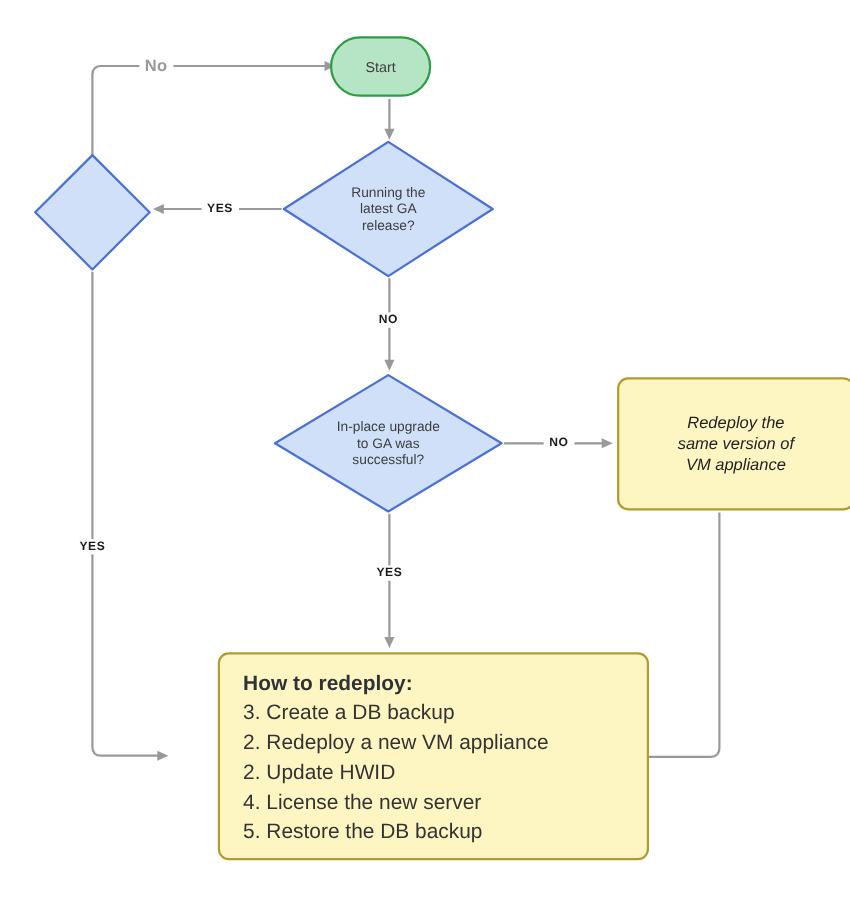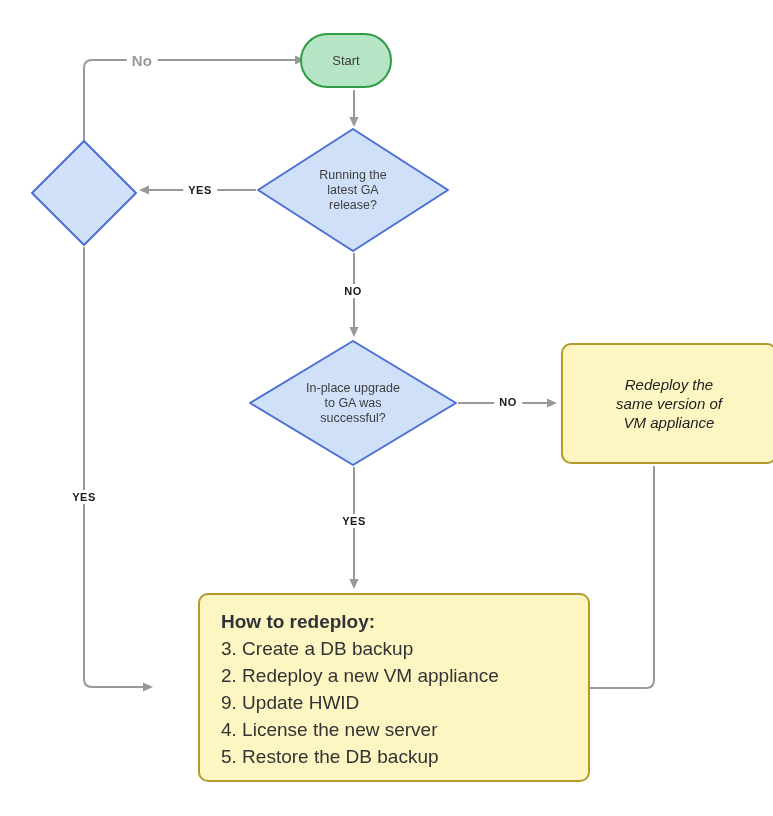--- a/index.html
+++ b/index.html
@@ -139,21 +139,21 @@
 successful?</div>
 
   <div class="note-box note-small">Redeploy the
 same version of
 VM appliance</div>
 
   <div class="note-box note-big">
     <div class="note-title">How to redeploy:</div>
     <div>3. Create a DB backup</div>
     <div>2. Redeploy a new VM appliance</div>
-    <div>9. Update HWID</div>
+    <div>2. Update HWID</div>
     <div>4. License the new server</div>
     <div>5. Restore the DB backup</div>
   </div>
 
   <div class="edge-label loop" style="left:142px; top:60px;">No</div>
   <div class="edge-label" style="left:200px; top:190px;">YES</div>
   <div class="edge-label" style="left:353px; top:291px;">NO</div>
   <div class="edge-label" style="left:508px; top:402px;">NO</div>
   <div class="edge-label" style="left:354px; top:521px;">YES</div>
   <div class="edge-label" style="left:84px; top:497px;">YES</div>

